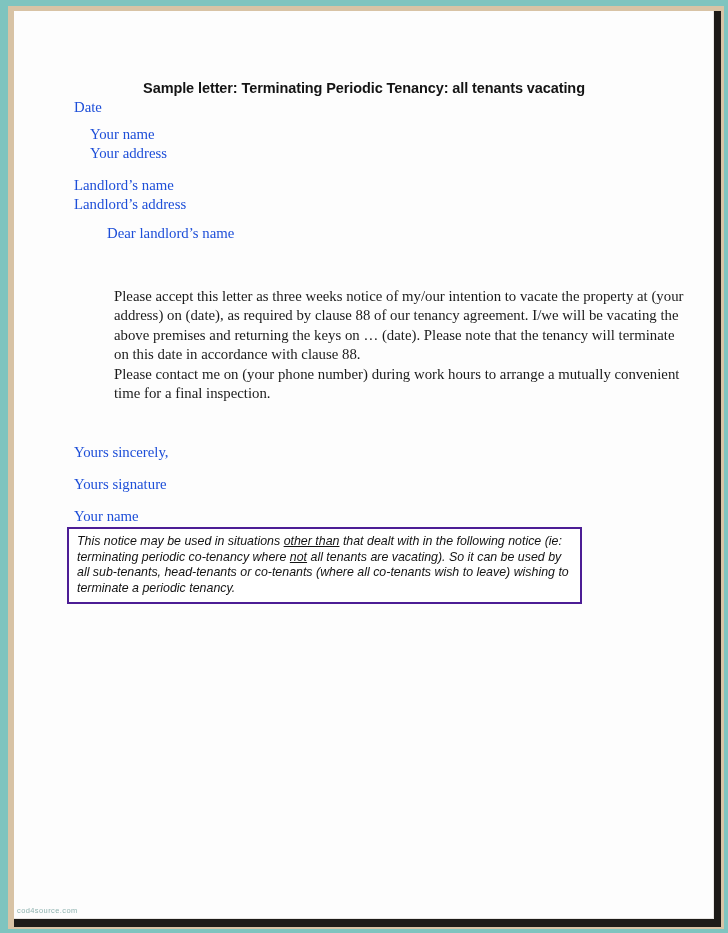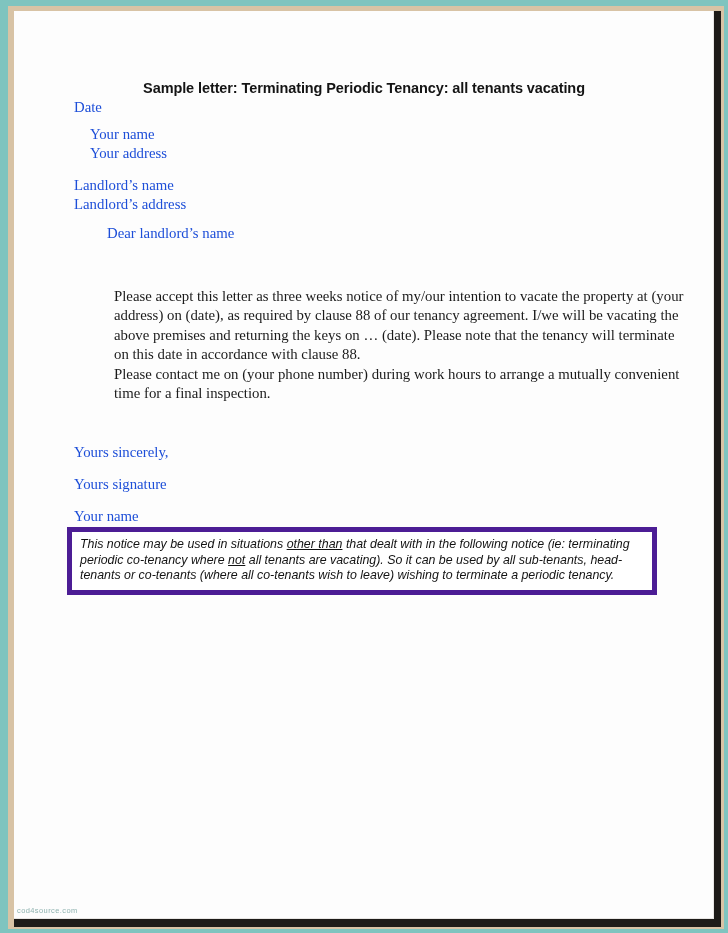--- a/index.html
+++ b/index.html
@@ -116,22 +116,22 @@
 
   .signoff    { left: 60px; top: 432px; }
   .signature  { left: 60px; top: 464px; }
   .signer     { left: 60px; top: 496px; }
 
   
   .note-box {
     position: absolute;
     left: 53px;
     top: 516px;
-    width: 590px;
-    border: 5px solid #4c1d95;
+    width: 515px;
+    border: 2px solid #4c1d95;
     background: #ffffff;
     box-sizing: border-box;
     padding: 5px 7px 6px 8px;
   }
   .note-text {
     font-family: "Liberation Sans", "DejaVu Sans", sans-serif;
     font-style: italic;
     font-size: 12.4px;
     line-height: 15.6px;
     color: #131313;

